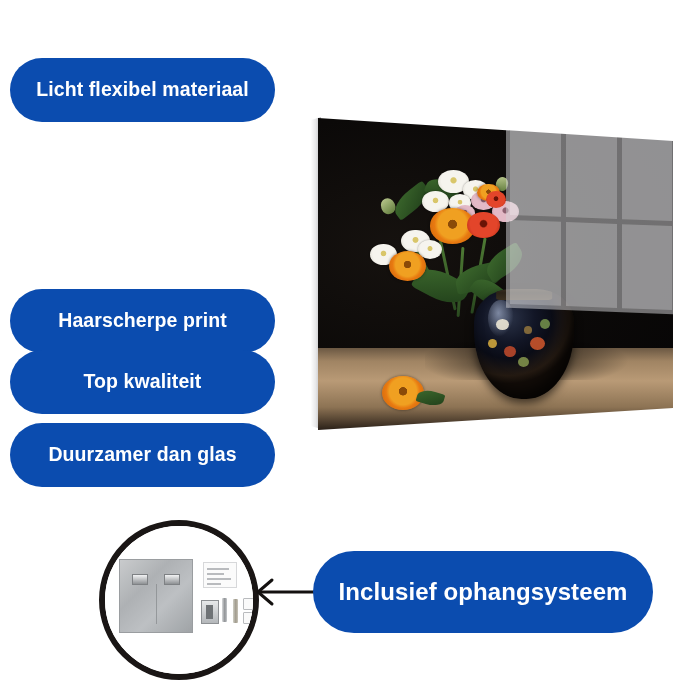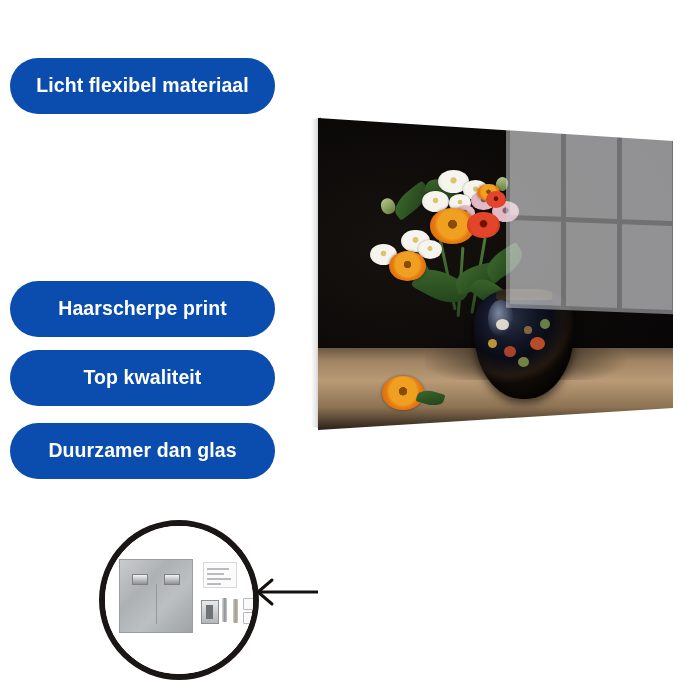--- a/index.html
+++ b/index.html
@@ -20,26 +20,26 @@
     border-radius:999px;
     font-weight:bold;
     letter-spacing:.1px;
     white-space:nowrap;
     box-sizing:border-box;
     text-align:center;
     line-height:1;
     user-select:none;
   }
   .feat{
-    left:10px;width:265px;height:56px;font-size:19.5px;
+    left:10px;width:265px;height:64px;font-size:19.5px;
   }
   .feat-0{top:58px;}
   .feat-1{top:131px;}
   .feat-2{top:204px;}
-  .feat-3{top:281px;}
+  .feat-3{top:289px;}
   .feat-4{top:350px;}
   .feat-5{top:423px;}
 
   .badge-mount{
     left:313px;top:551px;width:340px;height:82px;font-size:24px;
   }
 
   
   #panel-wrap{
     position:absolute;left:305px;top:100px;width:372px;height:345px;
@@ -294,14 +294,17 @@
       <div class="kit-spacer p1"></div>
       <div class="kit-spacer p2"></div>
     </div>
   </div>
 
   <svg id="arrow" viewBox="0 0 70 36">
     <line x1="68" y1="18" x2="10" y2="18" stroke="#141110" stroke-width="3"></line>
     <polyline points="22,6 8,18 22,30" fill="none" stroke="#141110" stroke-width="3" stroke-linecap="round" stroke-linejoin="round"></polyline>
   </svg>
 
+  <div class="badge badge-mount">
+    <span>Inclusief ophangsysteem</span>
+  </div>
 
 </div>
 
 </body></html>

